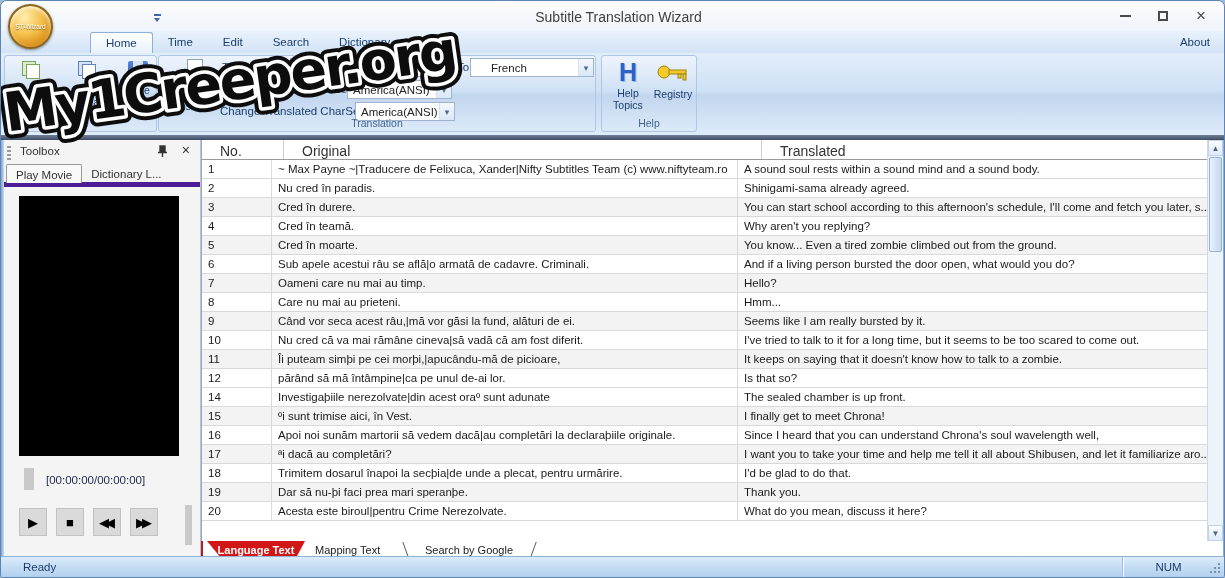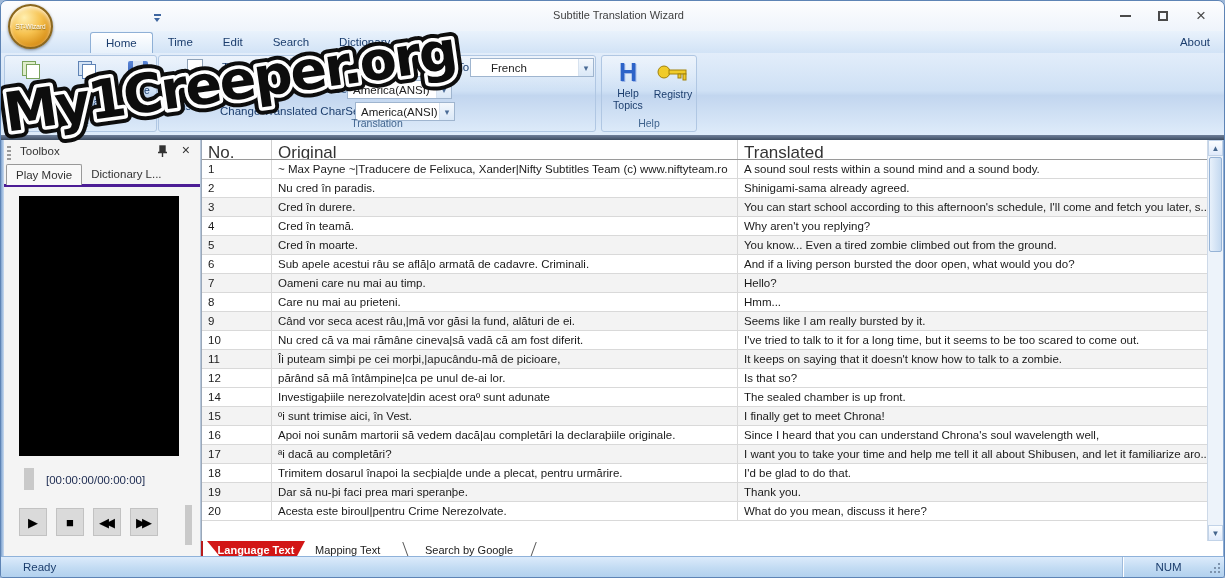--- a/index.html
+++ b/index.html
@@ -1,21 +1,21 @@
 <!DOCTYPE html>
 <html><head>
 <meta charset="utf-8">
 <style>
   html,body{margin:0;padding:0;background:#9eb8d8;}
   *{box-sizing:border-box;}
   .window{position:relative;width:1225px;height:578px;font-family:"Liberation Sans",sans-serif;
     border:1px solid #5e84b5;border-radius:7px 7px 3px 3px;overflow:hidden;background:#bcd2ea;}
   
   .titlebar{position:absolute;left:0;top:0;right:0;height:30px;background:linear-gradient(#fdfdfe,#eef4fb);}
-  .title{position:absolute;left:12px;right:0;top:8px;text-align:center;font-size:11px;color:#3f3f3f;}
+  .title{position:absolute;left:12px;right:0;top:8px;text-align:center;font-size:14px;color:#3f3f3f;}
   .winbtns{position:absolute;right:8px;top:5px;display:flex;gap:8px;}
   .winbtn{width:30px;height:20px;display:flex;align-items:center;justify-content:center;color:#4a4a4a;}
   .minbar{width:11px;height:2px;background:#4a4a4a;}
   .maxbox{width:10px;height:10px;border:2px solid #4a4a4a;}
   .closex{font-size:17px;line-height:10px;color:#4a4a4a;}
   .orb{position:absolute;left:7px;top:3px;width:45px;height:45px;border-radius:50%;z-index:60;
     background:radial-gradient(circle at 35% 28%,#ffefb0 0%,#f6c14e 42%,#d88f17 75%,#a96708 100%);
     border:2px solid #8a671f;box-shadow:inset 0 2px 4px rgba(255,255,255,.8),0 1px 3px rgba(0,0,0,.45);
     display:flex;align-items:center;justify-content:center;}
   .orb span{font-size:6.5px;color:#fff;text-shadow:0 1px 1px #7a5a10;}
@@ -65,35 +65,35 @@
   
   .frame-l{position:absolute;left:0;top:139px;width:3px;bottom:21px;background:linear-gradient(90deg,#7fa3cf,#cadcf1);}
   .frame-r{position:absolute;right:0;top:139px;width:3px;bottom:21px;background:linear-gradient(270deg,#7fa3cf,#cadcf1);}
   
   .toolbox{position:absolute;left:3px;top:139px;width:197px;height:418px;background:#f4f4f4;border-right:1px solid #b5c6da;}
   .tb-grip{position:absolute;left:3px;top:6px;width:4px;height:14px;
     background:repeating-linear-gradient(#9a9a9a 0 2px,transparent 2px 4px);}
   .tb-title{position:absolute;left:16px;top:5px;font-size:11.5px;color:#333;}
   .tb-pin{position:absolute;right:32px;top:5px;}
   .tb-close{position:absolute;right:10px;top:2px;font-size:14px;color:#333;}
-  .tb-tabs{position:absolute;left:0;right:0;top:24px;height:23px;border-bottom:3px solid #4c1d95;display:flex;padding-left:2px;}
+  .tb-tabs{position:absolute;left:0;right:0;top:24px;height:23px;border-bottom:5px solid #4c1d95;display:flex;padding-left:2px;}
   .tb-tab{font-size:11.5px;color:#333;padding:4px 9px 0;}
   .tb-tab.active{background:#f9f9f9;border:1px solid #999;border-bottom:none;border-radius:2px 2px 0 0;margin-bottom:-1px;}
   .video{position:absolute;left:15px;top:56px;width:160px;height:260px;background:#000;}
   .vol{position:absolute;left:20px;top:328px;width:10px;height:22px;background:#c9c9c9;}
   .time{position:absolute;left:42px;top:334px;font-size:11.5px;color:#1c2a50;}
   .pbtn{position:absolute;top:368px;width:28px;height:28px;background:#dadada;border:1px solid #c2c2c2;
     display:flex;align-items:center;justify-content:center;font-size:13px;color:#000;}
   .pbtn.double{letter-spacing:-4px;padding-right:4px;}
   .b-play{left:15px;}.b-stop{left:52px;}.b-rew{left:89px;}.b-ff{left:126px;}
   .tb-scroll{position:absolute;left:181px;top:365px;width:7px;height:40px;background:#c9c9c9;}
   
   .grid{position:absolute;left:200px;top:139px;width:1022px;height:401px;background:#fff;border-left:1px solid #9aa7b8;}
   .thead{position:absolute;left:0;top:0;right:16px;height:20px;display:flex;border-bottom:1px solid #9a9a9a;background:#fff;}
-  .th{font-size:17px;color:#333;padding:3px 0 0 6px;border-right:1px solid #cfcfcf;white-space:nowrap;overflow:hidden;}
+  .th{font-size:14px;color:#333;padding:3px 0 0 6px;border-right:1px solid #cfcfcf;white-space:nowrap;overflow:hidden;margin-left:12px;}
   .tbody{position:absolute;left:0;top:20px;right:16px;bottom:0;overflow:hidden;}
   .tr{display:flex;height:19px;border-bottom:1px solid #d9d9d9;background:#fff;}
   .tr.shaded{background:#f3f3f3;}
   .td{font-size:11.5px;color:#1a1a1a;line-height:18px;padding-left:6px;border-right:1px solid #d9d9d9;white-space:nowrap;overflow:hidden;}
   .c-no{width:70px;flex:0 0 70px;}
   .c-orig{width:466px;flex:0 0 466px;}
   .c-trans{flex:1;border-right:none;}
   .vscroll{position:absolute;right:0;top:0;width:16px;bottom:0;background:#edf3fa;border-left:1px solid #cdd9e8;}
   .sarrow{position:absolute;left:0;width:15px;height:16px;display:flex;align-items:center;justify-content:center;
     font-size:8px;color:#44658c;background:linear-gradient(#fbfdfe,#dfeafb);border:1px solid #c2d3e8;}

